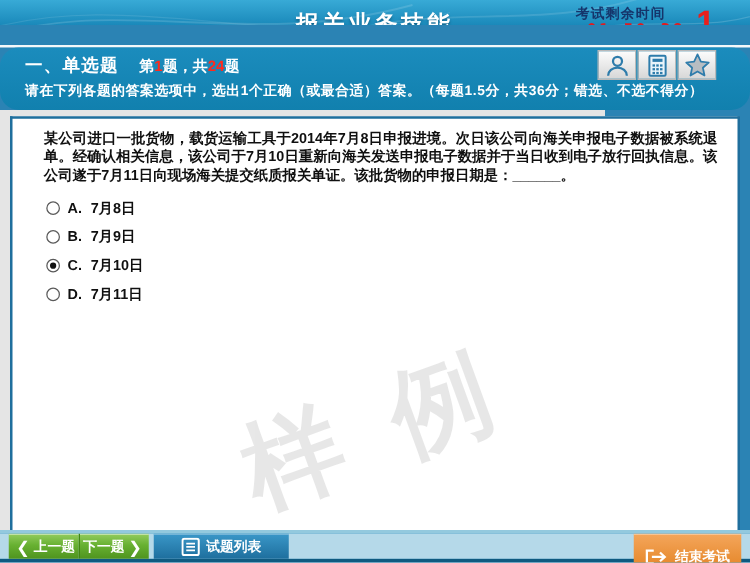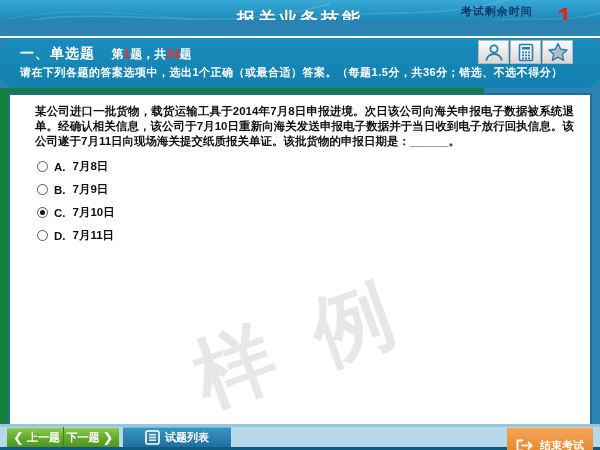--- a/index.html
+++ b/index.html
@@ -44,21 +44,21 @@
     position:absolute; left:20px; top:27px; font-size:11px; font-weight:bold;
     white-space:nowrap; letter-spacing:.5px;
   }
   .toolbar { position:absolute; top:2px; right:27px; display:flex; }
   .tool-btn {
     width:31px; height:24px; margin-left:1px; cursor:pointer;
     background:linear-gradient(#fcfcfc,#d7d7d7); border:1px solid #b9b9b9;
     display:flex; align-items:center; justify-content:center;
   }
   
-  .main { position:absolute; top:88px; left:0; width:484px; height:336px; background:#15803d; }
+  .main { position:absolute; top:88px; left:0; width:484px; height:336px; background:#e5e5e5; }
   .panel {
     position:absolute; left:8px; top:5px; width:584px; height:331px;
     background:#ffffff; border:2px solid #1f6f9d; border-bottom:none; overflow:hidden;
   }
   .question {
     margin:9px 16px 0 25px; font-size:11.5px; font-weight:bold; color:#101010;
     line-height:15px; text-align:justify;
   }
   .options { margin:6px 0 0 27px; list-style:none; position:relative; z-index:2; }
   .option { display:flex; align-items:center; height:23px; font-size:11.5px; color:#101010; cursor:pointer; }

